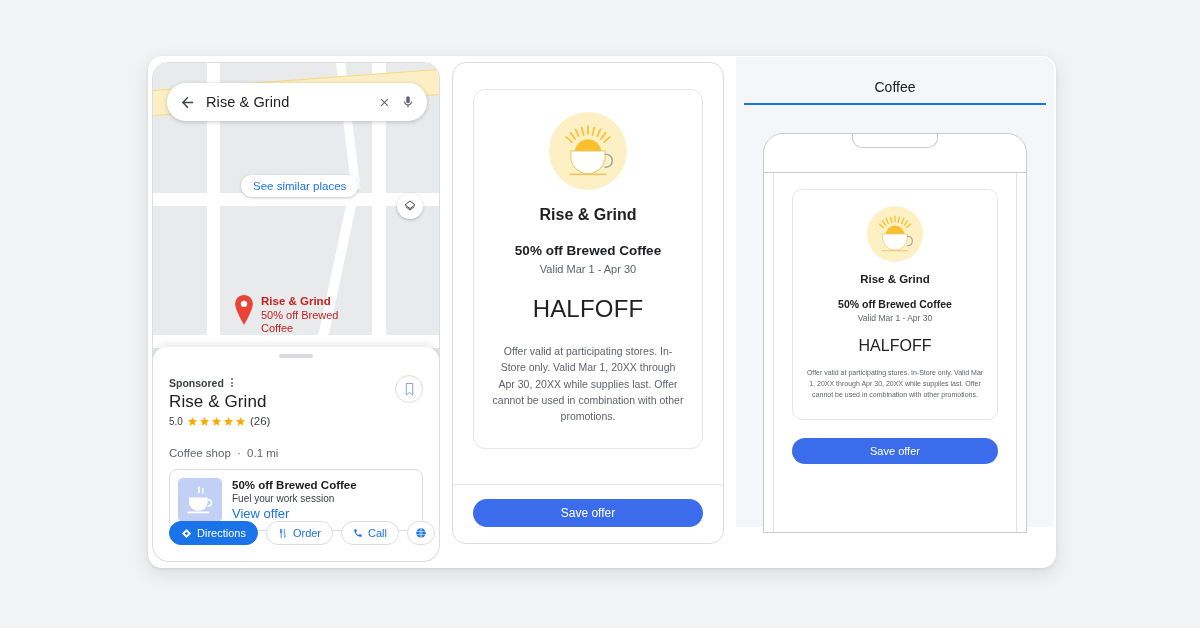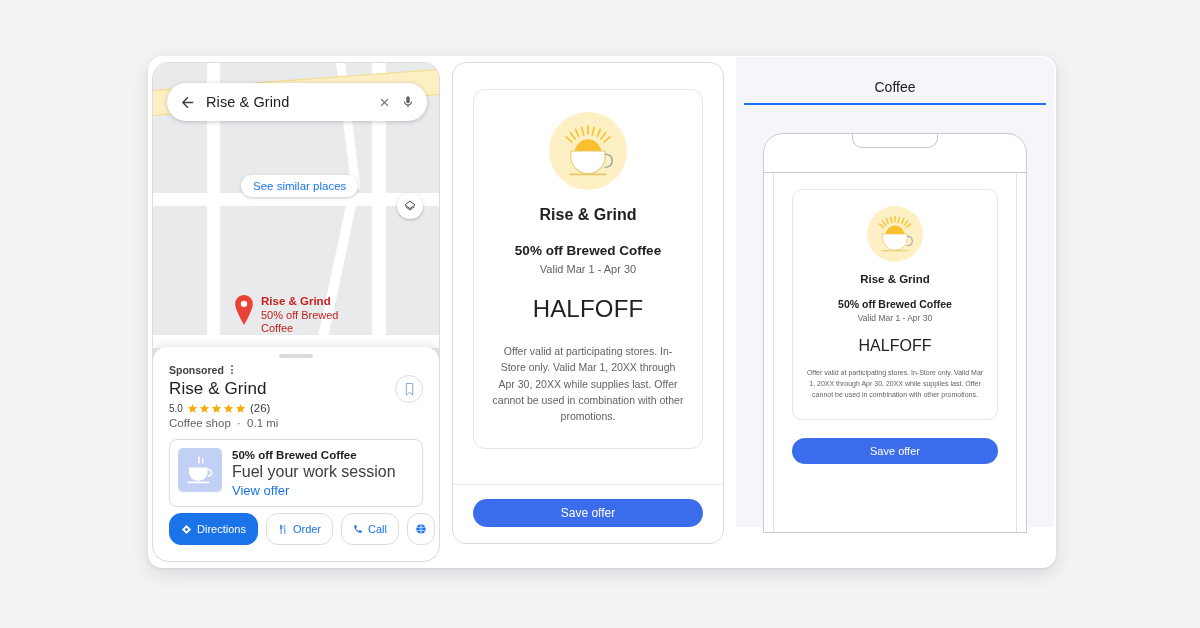--- a/index.html
+++ b/index.html
@@ -107,31 +107,31 @@
     border-radius: 14px 14px 16px 16px;
     box-shadow: 0 -2px 8px rgba(60,64,67,.14);
     padding: 14px 16px 0 16px;
   }
   .grabber {
     position: absolute; left: 50%; top: 7px;
     transform: translateX(-50%);
     width: 34px; height: 4px;
     background: #dadce0; border-radius: 2px;
   }
-  .sponsored-row { display: flex; align-items: center; gap: 4px; margin-top: 2px; }
+  .sponsored-row { display: flex; align-items: center; gap: 4px; margin-top: 15px; }
   .sponsored { font-size: 10.5px; font-weight: 700; color: #3c4043; }
   .kebab { display: flex; flex-direction: column; gap: 1.5px; padding: 2px 3px; }
   .kebab i { width: 2px; height: 2px; background: #5f6368; border-radius: 50%; display: block; }
 
   .biz-name { font-size: 17px; color: #202124; margin-top: 3px; letter-spacing: .1px; }
   .rating-row { display: flex; align-items: center; gap: 4px; margin-top: 3px; }
   .rating-num { font-size: 10px; color: #3c4043; }
   .stars { display: flex; gap: 1px; }
   .rating-count { font-size: 11.5px; color: #3c4043; }
-  .meta { font-size: 11.5px; color: #5f6368; margin-top: 3px; }
+  .meta { font-size: 11.5px; color: #5f6368; margin-top: 20px; }
   .meta .dot { margin: 0 3px; }
   .hours { font-size: 11.5px; margin-top: 2px; color: #5f6368; }
   .open { color: #188038; }
 
   .bookmark {
     position: absolute; right: 16px; top: 28px;
     width: 28px; height: 28px;
     border: 1px solid #dadce0; border-radius: 50%;
     display: flex; align-items: center; justify-content: center;
   }
@@ -144,29 +144,29 @@
     display: flex; gap: 10px; align-items: flex-start;
   }
   .offer-thumb {
     width: 44px; height: 44px; flex: 0 0 44px;
     background: #c3d0f5;
     border-radius: 5px;
     display: flex; align-items: center; justify-content: center;
   }
   .offer-text { padding-top: 1px; }
   .offer-title { font-size: 11.5px; font-weight: 700; color: #202124; }
-  .offer-sub { font-size: 16px; color: #3c4043; margin-top: 2px; }
+  .offer-sub { font-size: 10px; color: #3c4043; margin-top: 2px; }
   .offer-link { font-size: 13px; color: #1a73e8; margin-top: 2px; }
 
   .action-row {
     position: absolute; left: 16px; bottom: 16px;
     display: flex; gap: 8px; align-items: center;
   }
   .chip {
-    height: 32px;
+    height: 24px;
     border-radius: 12px;
     border: 1px solid #dadce0;
     display: flex; align-items: center; gap: 5px;
     padding: 0 11px;
     font-size: 11px;
     color: #1a73e8;
     background: #fff;
     white-space: nowrap;
   }
   .chip.primary { background: #1a73e8; color: #fff; border-color: #1a73e8; }

